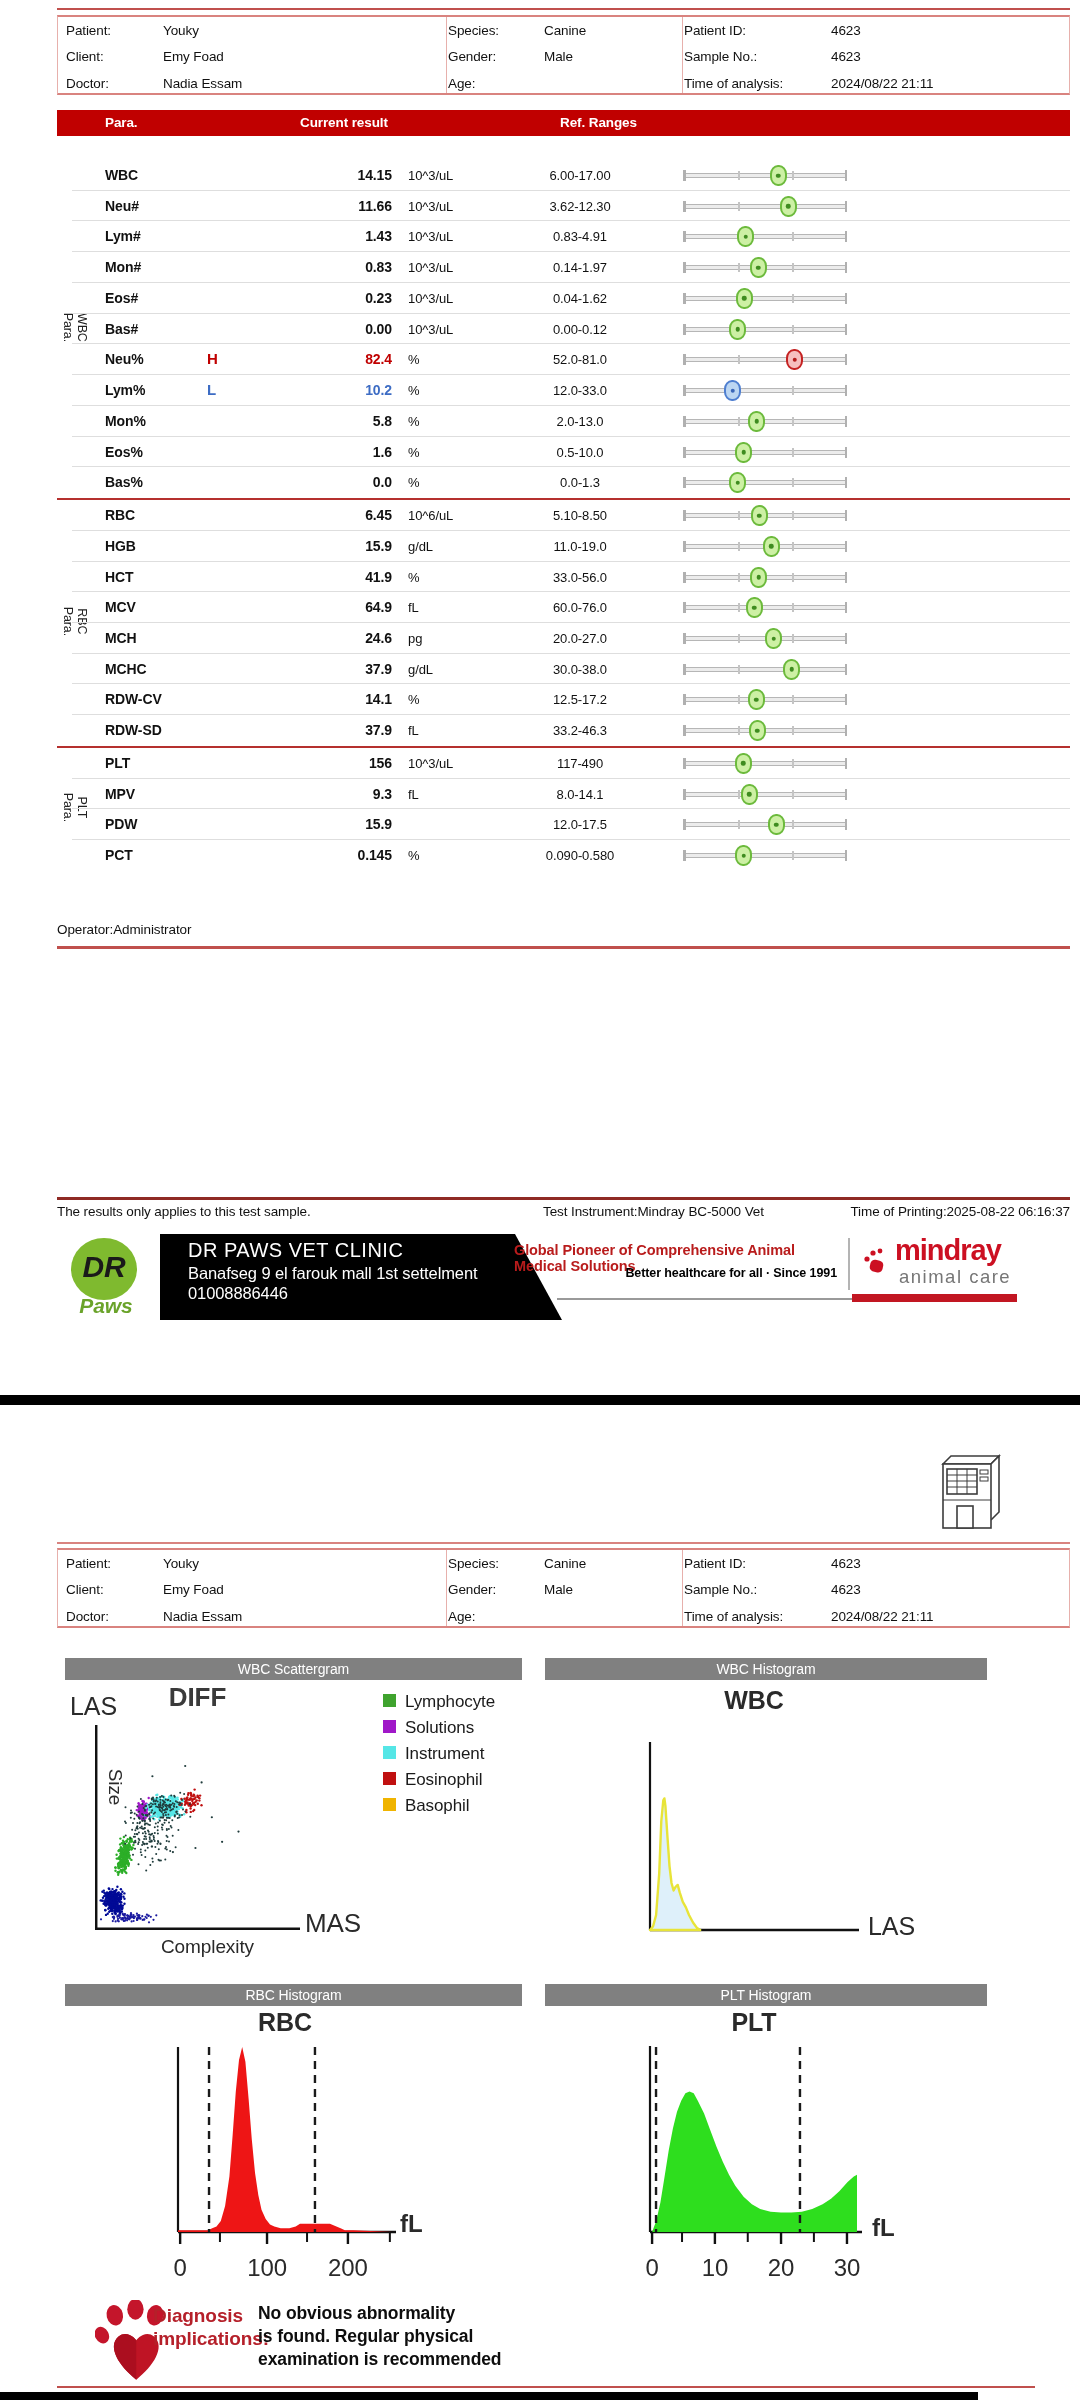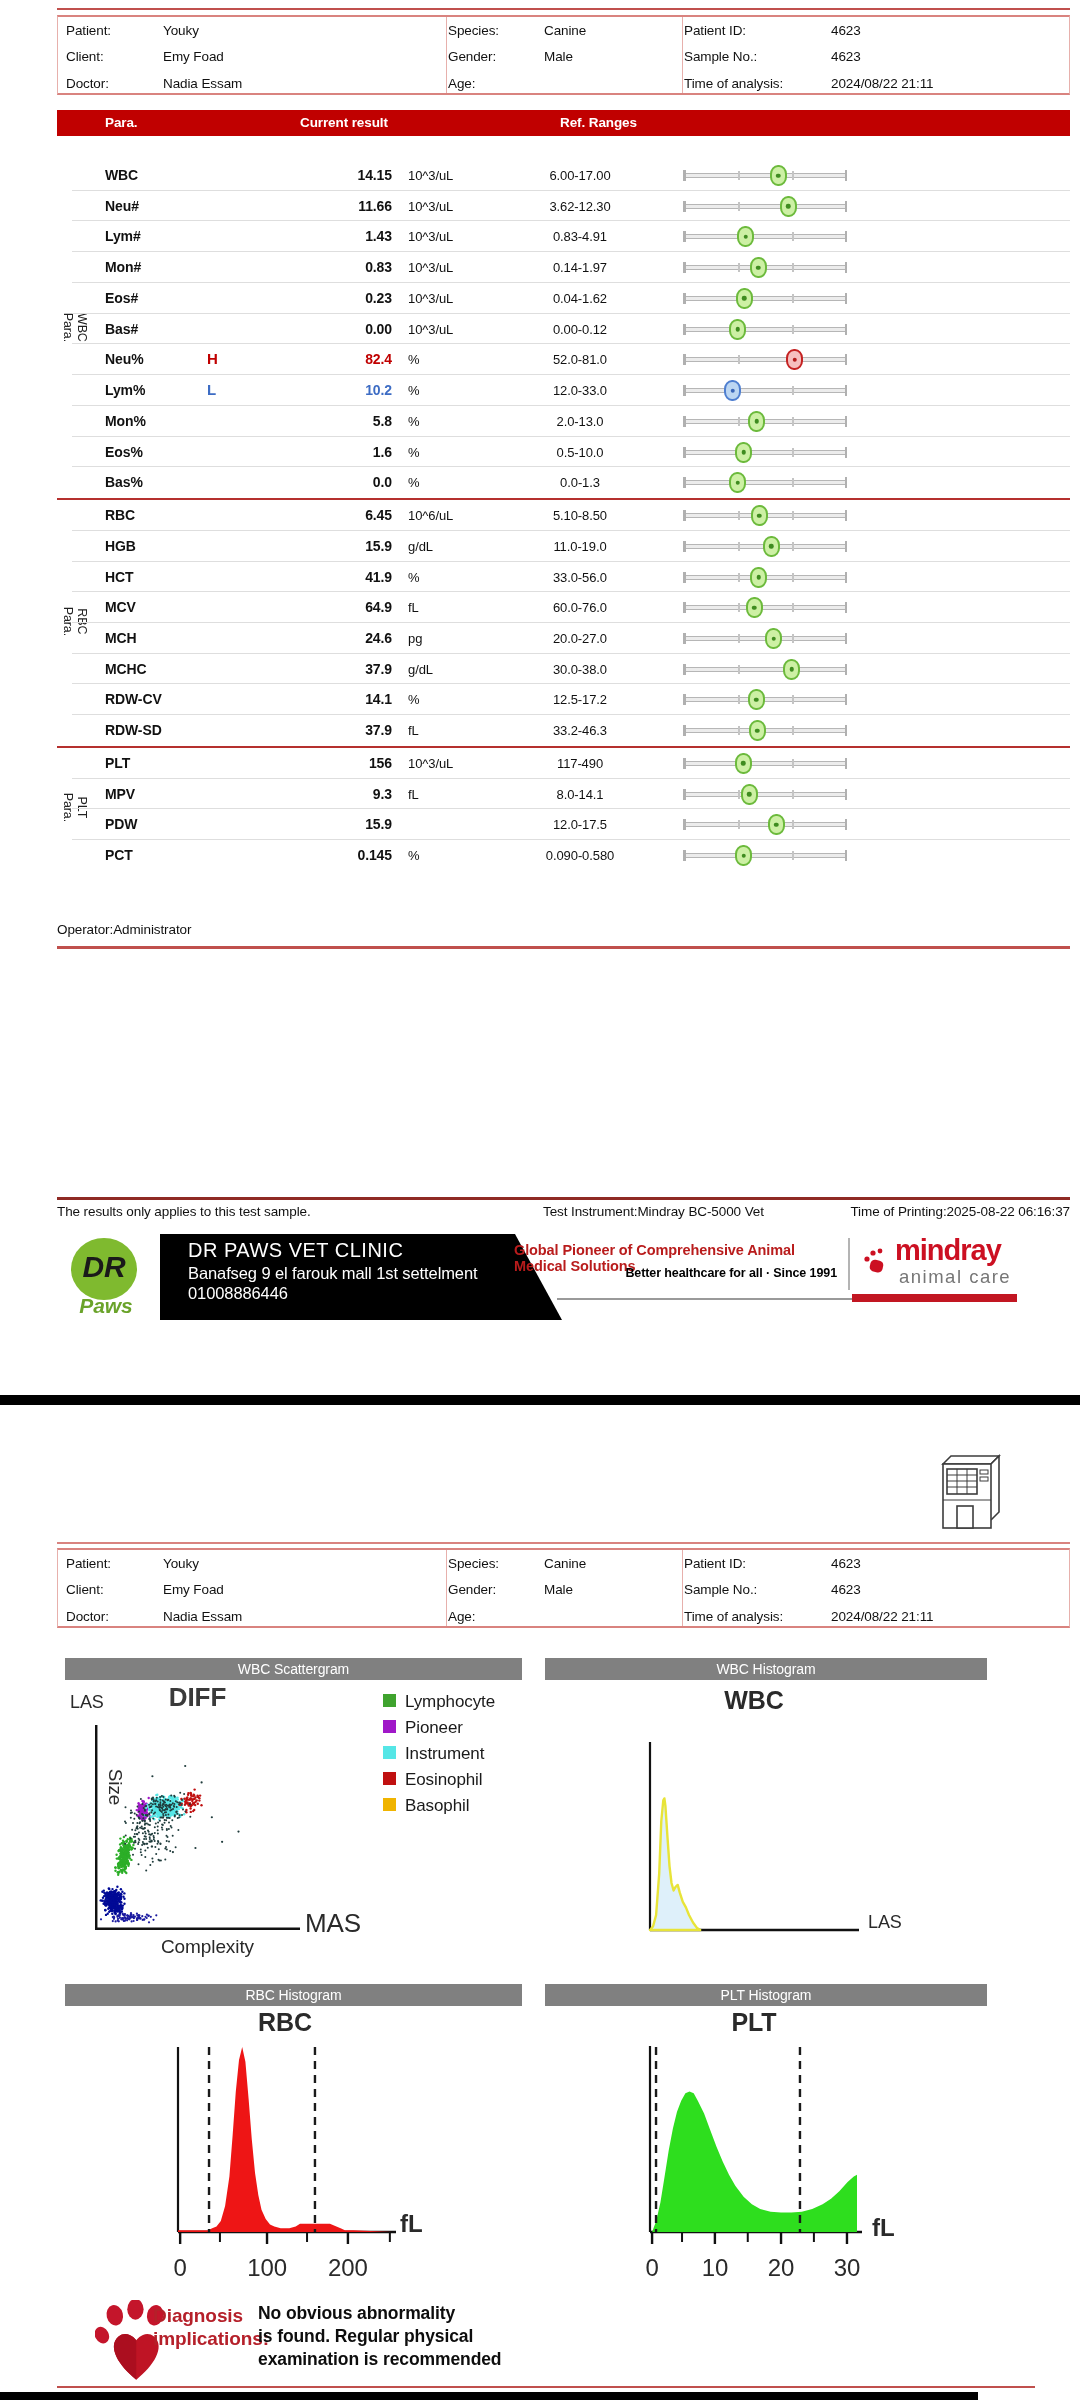--- a/index.html
+++ b/index.html
@@ -79,21 +79,21 @@
   #mindray-sub{position:absolute;left:842px;top:40px;font-size:18.5px;color:#767676;letter-spacing:1.5px}
   #mindray-paw{position:absolute;left:806px;top:22px}
   #under-line{position:absolute;left:500px;top:72px;width:295px;height:1.5px;background:#9a9a9a}
   #red-bar{position:absolute;left:795px;top:68px;width:165px;height:8px;background:#c21622}
 
   
   #page2-title{position:absolute;left:57px;top:1482px;font-size:38px;letter-spacing:-1px;color:#141414}
   #printer-icon{position:absolute;left:933px;top:1450px}
   .panel-header{position:absolute;height:22px;background:#808080;color:#fff;text-align:center;font-size:14px;line-height:22px}
   .chart-title{position:absolute;text-align:center;font-weight:700;color:#2a2a2a}
-  .axis-name{position:absolute;color:#2a2a2a;font-size:18px}
+  .axis-name{position:absolute;color:#2a2a2a;font-size:25px}
   .small-axis-label{position:absolute;color:#2a2a2a;font-size:19px;text-align:center}
   .rot90{transform:rotate(90deg)}
   .tick-label{position:absolute;color:#2a2a2a;font-size:24px;text-align:center;width:60px;margin-left:-30px}
   #legend{position:absolute;left:383px;top:1690px}
   .legend-item{position:relative;height:26px}
   .legend-swatch{position:absolute;left:0;top:4px;width:13px;height:13px}
   .legend-label{position:absolute;left:22px;top:2px;font-size:17px;color:#1a1a1a}
 
   
   #diagnosis{position:absolute;left:57px;top:2300px;width:760px;height:90px}
@@ -553,21 +553,21 @@
   <div class="small-axis-label rot90" style="left:94px;top:1776px;width:42px">Size</div>
   <div class="small-axis-label" style="left:105px;top:1936px;width:205px">Complexity</div>
   <div class="axis-name" style="left:305px;top:1908px;font-size:26px">MAS</div>
   <div id="legend">
       <div class="legend-item">
         <span class="legend-swatch" style="background: rgb(63, 163, 46);"></span>
         <span class="legend-label">Lymphocyte</span>
       </div>
       <div class="legend-item">
         <span class="legend-swatch" style="background: rgb(160, 24, 200);"></span>
-        <span class="legend-label">Pioneer</span>
+        <span class="legend-label">Solutions</span>
       </div>
       <div class="legend-item">
         <span class="legend-swatch" style="background: rgb(85, 230, 230);"></span>
         <span class="legend-label">Instrument</span>
       </div>
       <div class="legend-item">
         <span class="legend-swatch" style="background: rgb(192, 16, 16);"></span>
         <span class="legend-label">Eosinophil</span>
       </div>
       <div class="legend-item">

